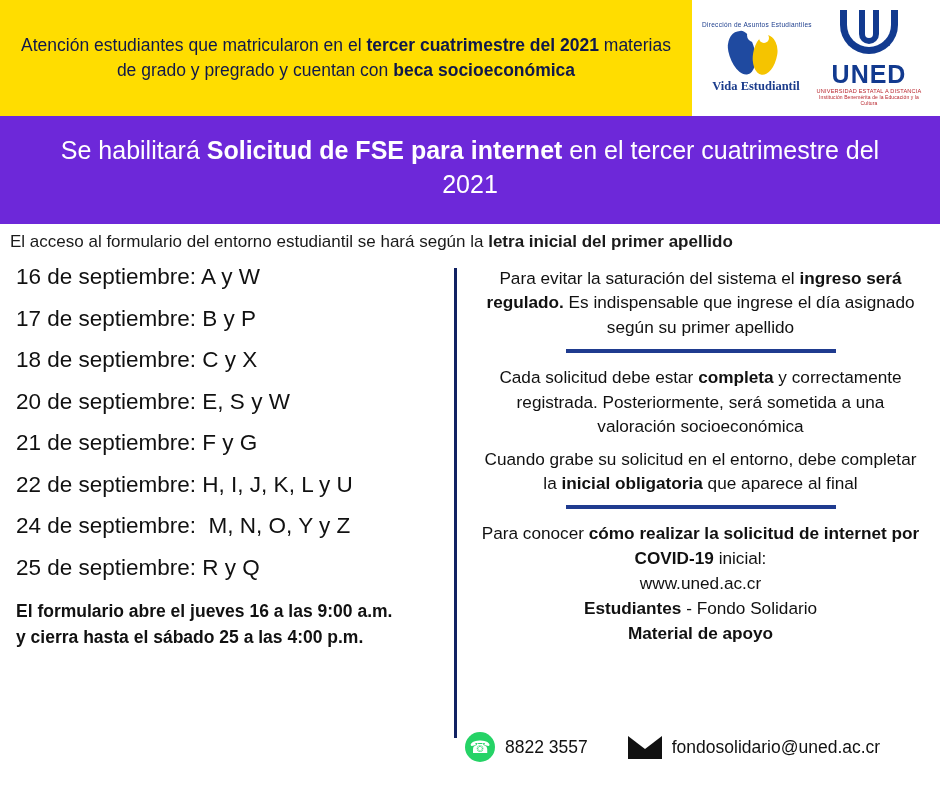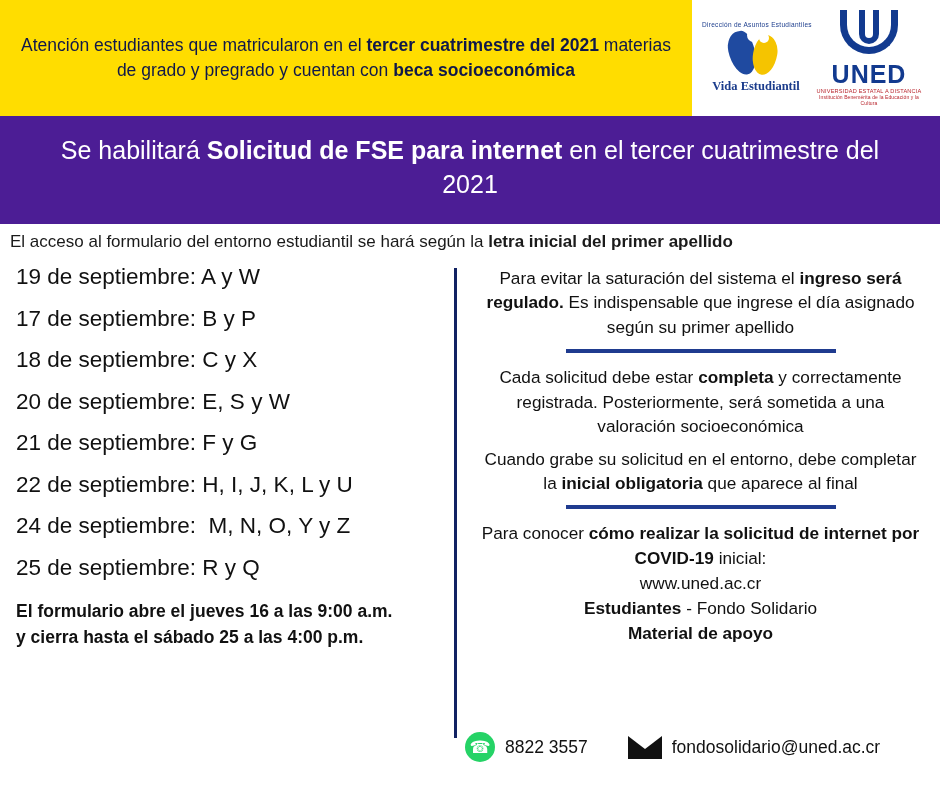--- a/index.html
+++ b/index.html
@@ -159,21 +159,21 @@
     margin-top: 2px;
   }
   .logo-uned .sub2 {
     font-size: 5px;
     color: #b8242c;
     letter-spacing: .1px;
   }
 
   
   .navy-band {
-    background: #4c1d95;
+    background: #6d28d9;
     color: #ffffff;
     padding: 14px 40px 18px 40px;
     text-align: center;
     box-sizing: border-box;
     height: 108px;
     display: flex;
     align-items: center;
     justify-content: center;
   }
   .navy-band p {
@@ -343,21 +343,21 @@
     </p>
   </div>
 
   <div class="subtitle">
     <span>El acceso al formulario del entorno estudiantil se hará según la </span><b>letra inicial del primer apellido</b>
   </div>
 
   <div class="main">
 
     <div class="col-left">
-      <div class="date-item">19 de septiembre: A y W</div>
+      <div class="date-item">16 de septiembre: A y W</div>
       <div class="date-item">17 de septiembre: B y P</div>
       <div class="date-item">18 de septiembre: C y X</div>
       <div class="date-item">20 de septiembre: E, S y W</div>
       <div class="date-item">21 de septiembre: F y G</div>
       <div class="date-item">22 de septiembre: H, I, J, K, L y U</div>
       <div class="date-item">24 de septiembre:  M, N, O, Y y Z</div>
       <div class="date-item">25 de septiembre: R y Q</div>
       <div class="note">
         <div>El formulario abre el jueves 16 a las 9:00 a.m.</div>
         <div>y cierra hasta el sábado 25 a las 4:00 p.m.</div>

